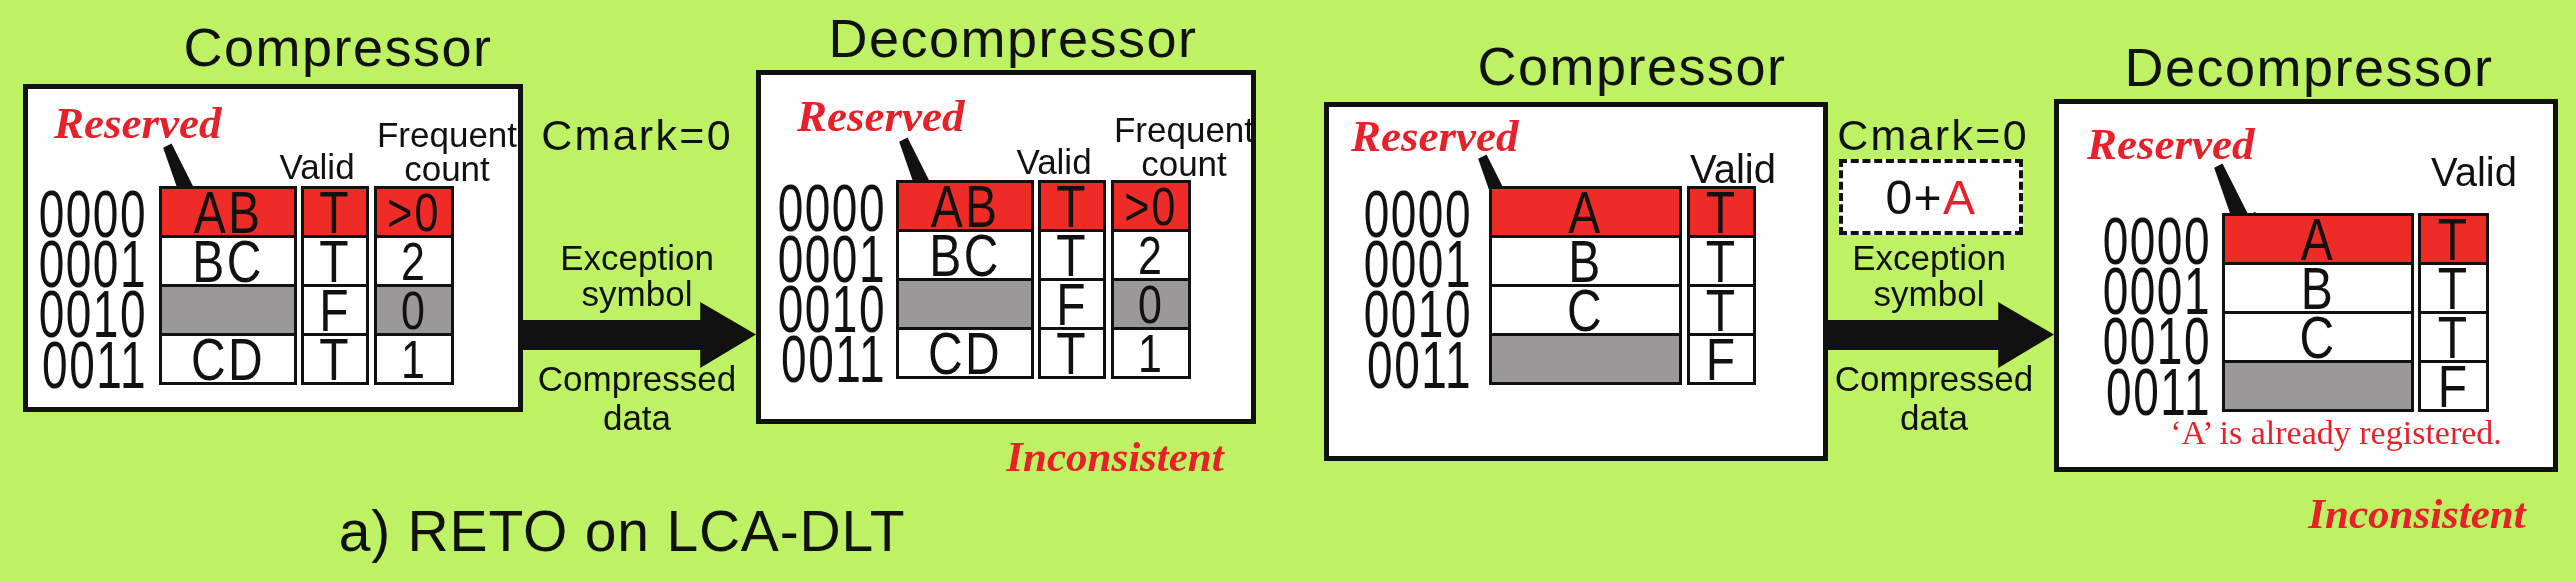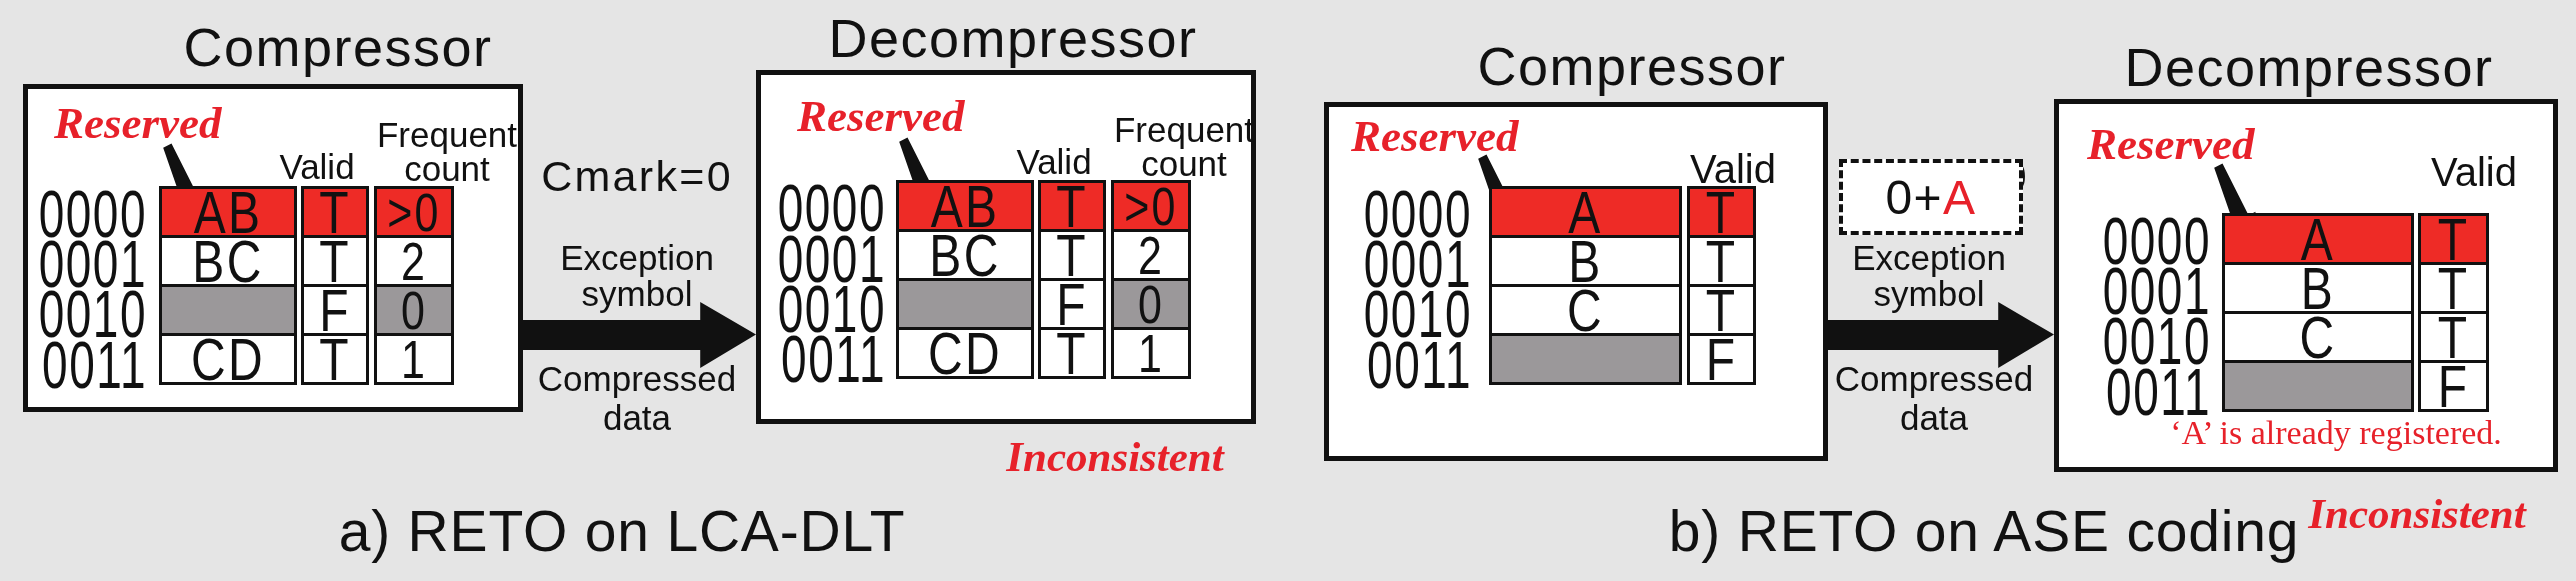--- a/index.html
+++ b/index.html
@@ -3,36 +3,36 @@
 <meta charset="utf-8">
 <style>
   :root{
     --red-text:#e7212a;
     --red-fill:#ee2b26;
     --gray-fill:#9b989a;
     --ink:#111111;
   }
   html,body{margin:0;padding:0;background:#ffffff;}
   #stage{
-    position:relative;width:2576px;height:582px;background:#e5e5e5;
+    position:relative;width:2576px;height:582px;background:#bef264;
     font-family:"Liberation Sans",sans-serif;color:var(--ink);overflow:hidden;
   }
   .abs{position:absolute;}
   .t{position:absolute;white-space:nowrap;line-height:1.0;}
   .t-center{transform:translateX(-50%);}
   .unit-box{position:absolute;border:5.4px solid var(--ink);background:#fff;box-sizing:border-box;}
   .unit-title{font-size:54px;letter-spacing:1.5px;}
   .caption{font-size:57px;letter-spacing:0.8px;}
   .reserved{font-family:"Liberation Serif",serif;font-style:italic;font-weight:bold;
             font-size:45px;color:var(--red-text);}
   .inconsistent{font-family:"Liberation Serif",serif;font-style:italic;font-weight:bold;
             font-size:43px;color:var(--red-text);}
   .note{font-family:"Liberation Serif",serif;font-size:34px;color:var(--red-text);}
   .hdr{font-size:35px;text-align:center;line-height:34px;}
-  .cmark{font-size:43px;letter-spacing:2.3px;margin-top:41px;}
+  .cmark{font-size:43px;letter-spacing:2.3px;}
   .dashed-box{position:absolute;border:4.6px dashed var(--ink);box-sizing:border-box;
               display:flex;align-items:center;justify-content:center;background:#fff;}
   .exc-code{font-size:48px;letter-spacing:1.5px;}
   .exc-code .sym{color:var(--red-text);}
   .midlabel{font-size:35px;text-align:center;line-height:39px;}
   .addr{position:absolute;width:116px;height:50px;display:flex;align-items:center;
         justify-content:flex-end;}
   .addr span{font-size:46px;transform:scaleY(1.45);letter-spacing:1.5px;}
   .col{position:absolute;border:3.9px solid var(--ink);box-sizing:content-box;background:#fff;}
   .cell{height:46px;display:flex;align-items:center;justify-content:center;
@@ -324,16 +324,15 @@
     <div class="cell hl-none">
         <span>T</span>
       </div>
     <div class="cell hl-none">
         <span>F</span>
       </div>
   </div>
 
   <div class="t t-center note" style="left:2336px;top:416px;">‘A’ is already registered.</div>
   <div class="t t-center inconsistent" style="left:2417px;top:492px;">Inconsistent</div>
-  <div class="t t-center caption" style="left:1984px;top:503px;">b) RETO on ASE coding</div>
 
 </div>
 
 
 </body></html>

